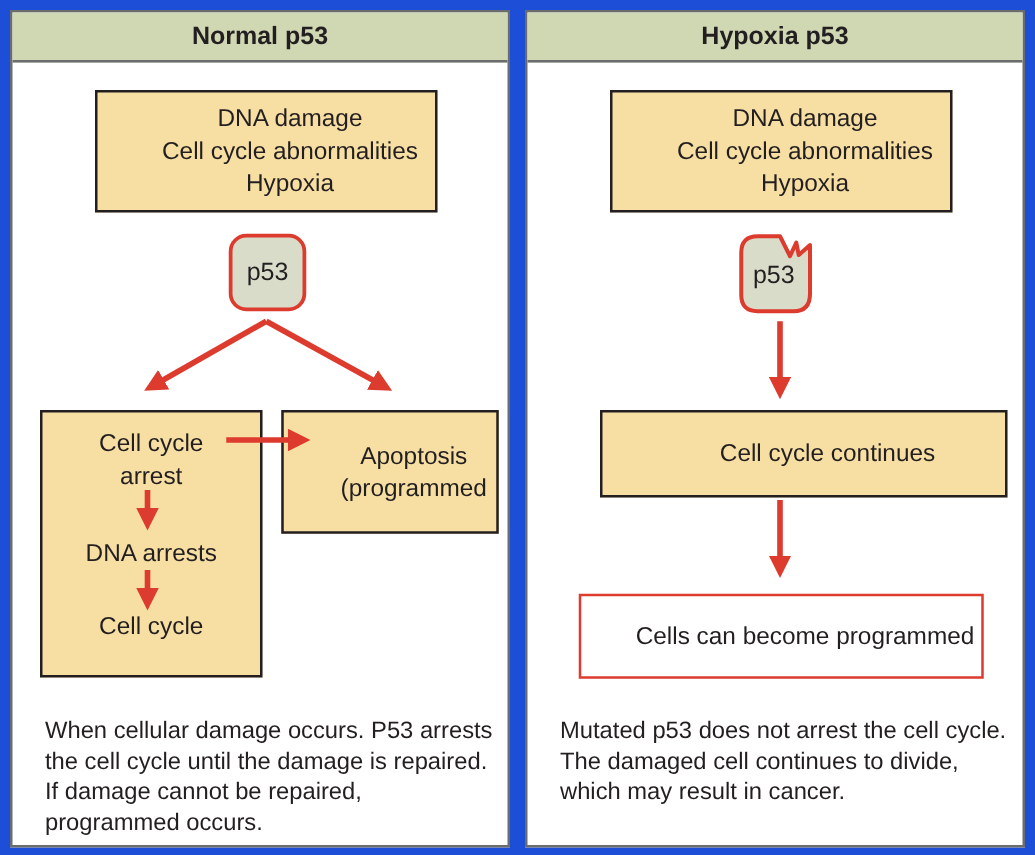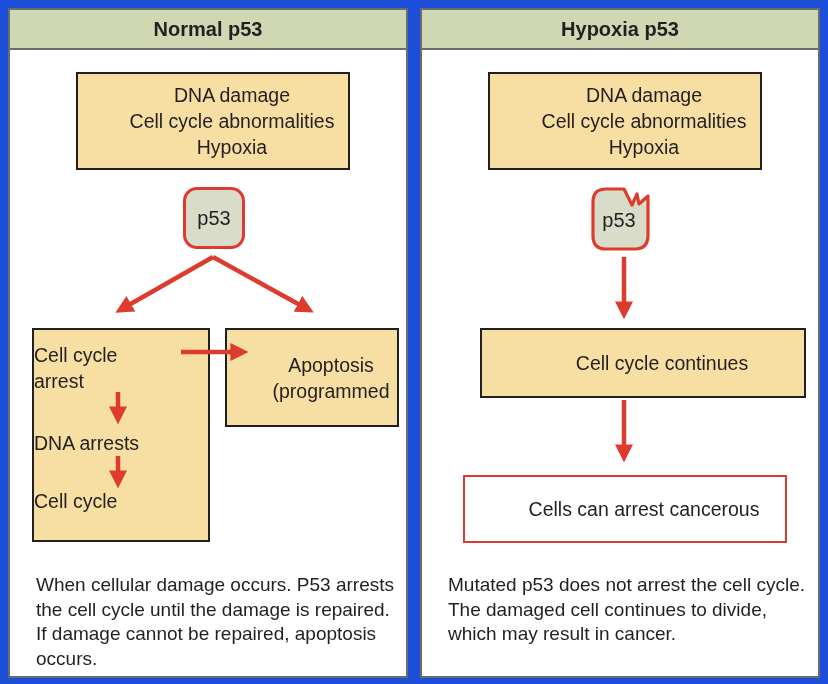--- a/index.html
+++ b/index.html
@@ -25,21 +25,21 @@
     text-align:center;font-size:19.5px;line-height:26px;padding-left:38px;
   }
   .stimuli-box{left:66px;top:62px;width:274px;height:98px;}
   .p53-box{
     position:absolute;left:173px;top:177px;width:62px;height:62px;
     background:var(--p53-bg,#d9dcc9);border:3.5px solid var(--accent-red,#dc3b2e);
     border-radius:14px;box-sizing:border-box;
     display:flex;align-items:center;justify-content:center;font-size:20px;
   }
   .arrest-box{left:22px;top:318px;width:178px;height:214px;display:block;}
-  .arrest-box .step{position:absolute;left:0;right:0;text-align:left;}
+  .arrest-box .step{position:absolute;left:0;right:0;text-align:center;}
   .step-1{top:12px;}
   .step-2{top:100px;}
   .step-3{top:158px;}
   .apoptosis-box{left:215px;top:318px;width:174px;height:99px;}
   .continues-box{left:41px;top:318px;width:326px;height:70px;margin-left:17px;}
   .cancer-box{
     left:41px;top:465px;width:324px;height:68px;
     background:var(--cancer-box-bg,#ffffff);
     border:2.5px solid var(--accent-red,#dc3b2e);
   }
@@ -81,42 +81,42 @@
       <div class="step step-3">
         <div>Cell cycle</div>
       </div>
     </div>
 
     <div class="box apoptosis-box">
       <div>Apoptosis</div>
       <div>(programmed</div>
     </div>
 
-    <div class="caption caption-left">When cellular damage occurs. P53 arrests the cell cycle until the damage is repaired. If damage cannot be repaired, apoptosis occurs.</div>
+    <div class="caption caption-left">When cellular damage occurs. P53 arrests the cell cycle until the damage is repaired. If damage cannot be repaired, programmed occurs.</div>
   </div>
 
   <div class="panel panel-right">
     <div class="panel-header">Hypoxia p53</div>
 
     <div class="box stimuli-box">
       <div>DNA damage</div>
       <div>Cell cycle abnormalities</div>
       <div>Hypoxia</div>
     </div>
 
     <div class="p53-mutated-wrap">
       <svg width="66" height="70" viewBox="0 0 66 70">
         <path class="crack-shape" d="M 16,4 H 34 L 42,20 L 47,9 L 49,19 L 58,11 V 50 Q 58,64 45,64 H 16 Q 3,64 3,51 V 17 Q 3,4 16,4 Z"></path>
       </svg>
       <div class="label">p53</div>
     </div>
 
     <div class="box continues-box">Cell cycle continues</div>
 
-    <div class="box cancer-box">Cells can arrest cancerous</div>
+    <div class="box cancer-box">Cells can become programmed</div>
 
     <div class="caption caption-right">Mutated p53 does not arrest the cell cycle. The damaged cell continues to divide, which may result in cancer.</div>
   </div>
 
   <svg class="arrows" viewBox="0 0 828 684">
     <defs>
       <marker id="arrhead" viewBox="0 0 10 10" refX="7" refY="5" markerWidth="4" markerHeight="4" orient="auto-start-reverse">
         <path class="arrowhead-shape" d="M0,0 L10,5 L0,10 z"></path>
       </marker>
     </defs>

